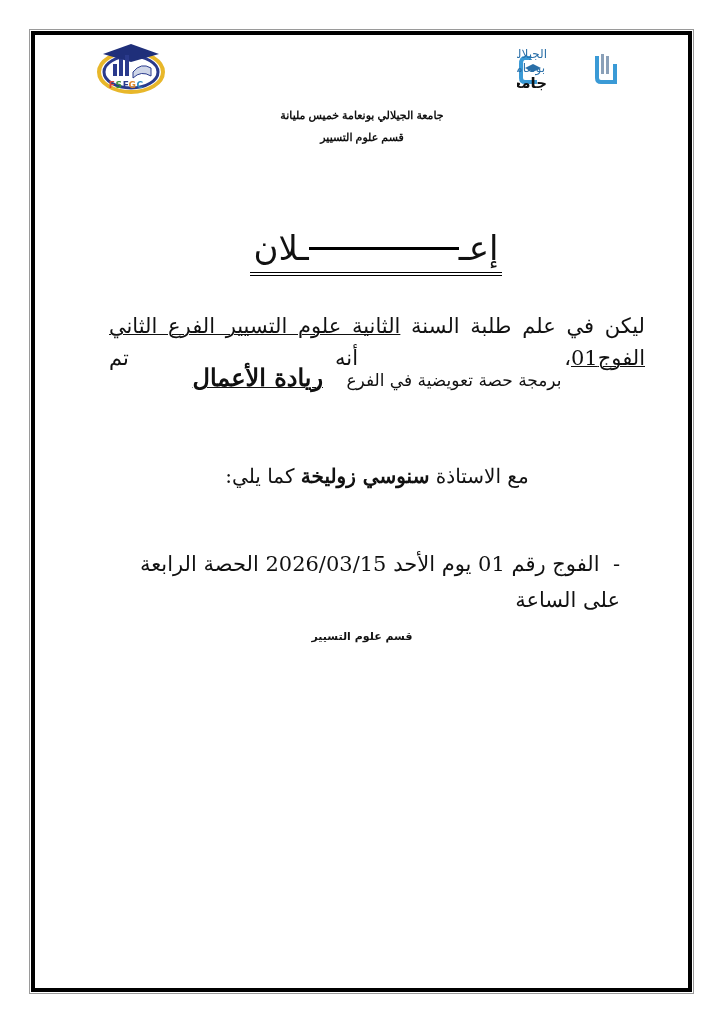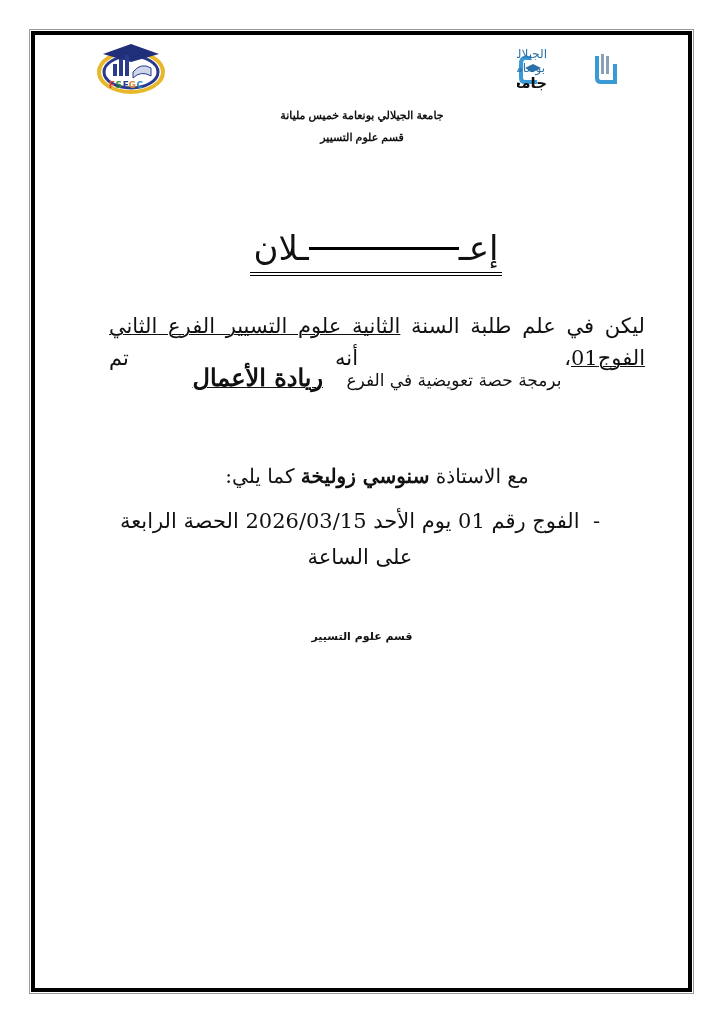--- a/index.html
+++ b/index.html
@@ -130,20 +130,22 @@
       position: absolute;
       left: 100px;
       width: 520px;
       top: 503px;
       font-size: 21px;
       line-height: 36px;
       text-align: center;
     }
     .schedule .line1 {
       display: block;
+      text-align: right;
+      margin-top: 43px;
     }
     .schedule .line2 {
       display: block;
       text-align: center;
     }
     .footer-sign {
       position: absolute;
       left: 0;
       width: 724px;
       top: 630px;

